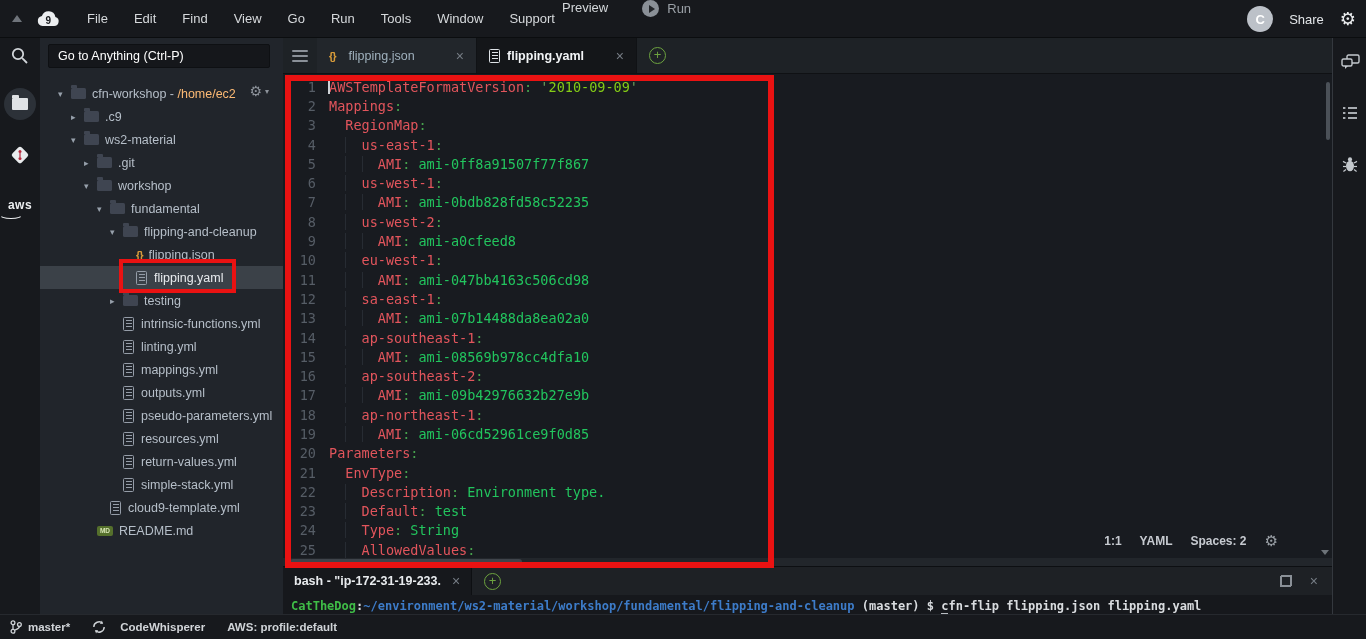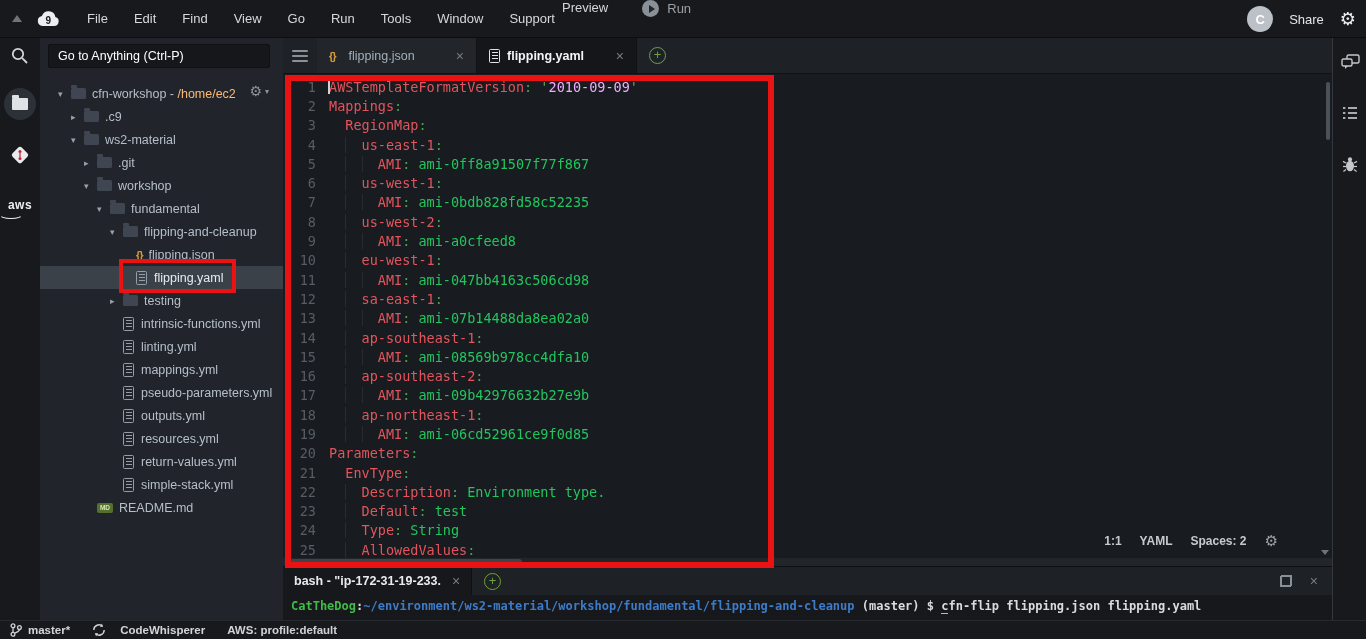--- a/index.html
+++ b/index.html
@@ -65,21 +65,21 @@
   .tab.active .doc-icon::before{background:repeating-linear-gradient(to bottom,#dfe3e7 0 1px,transparent 1px 3px)}
   .tab-label{flex:1}
   .tab-close{color:#767d85;font-size:14px;font-weight:normal;padding-left:14px}
   .plus-btn{width:17px;height:17px;border:1.4px solid #6da33f;border-radius:50%;color:#6da33f;font-size:13px;line-height:14px;text-align:center;align-self:center;margin-left:12px;flex:none}
 
   #code-area{flex:1;background:#181b20;position:relative;overflow:hidden;padding-top:3px}
   .cl{display:flex;height:19.3px;align-items:center}
   .ln{width:46px;padding-right:13px;text-align:right;color:#565d66;font:13.5px "DejaVu Sans Mono",monospace;flex:none}
   .lc{font:13.5px "DejaVu Sans Mono",monospace;white-space:pre;position:relative;display:flex;align-items:center;height:100%}
   .lc span{display:inline-block}
-  .t-k{color:#e2555c}.t-c{color:#47a34e}.t-q{color:#6ba05a}.t-s{color:#f0abfc}.t-p{color:#22c55e}
+  .t-k{color:#e2555c}.t-c{color:#47a34e}.t-q{color:#6ba05a}.t-s{color:#84cc16}.t-p{color:#22c55e}
   .ind{white-space:pre}
   .ind.g{box-shadow:inset 1px 0 0 #272c33}
   .cursor{position:absolute;left:-1px;top:2px;width:2px;height:15px;background:#cfd3d7}
   #editor-status{position:absolute;right:54px;bottom:8px;display:flex;align-items:center;gap:18px;font-size:12px;color:#c6cad0;font-weight:bold}
   #editor-status .gear-small{font-size:15px;color:#9aa0a6;font-weight:normal}
   #vscroll-thumb{position:absolute;right:2px;top:8px;width:4px;height:58px;background:#4b5158;border-radius:2px}
   #vscroll-arrow{position:absolute;right:3px;bottom:3px;width:0;height:0;border-left:4px solid transparent;border-right:4px solid transparent;border-top:5px solid #6d7379}
 
   #hscroll{height:8px;background:#22262b;position:relative;flex:none}
   #hscroll-thumb{position:absolute;left:7px;top:1px;height:6px;width:232px;background:#3f444b;border-radius:3px}
@@ -95,21 +95,21 @@
   .term-close{color:#767d85;font-size:14px}
   #term-body{height:25px;background:#16181c;font:12px "DejaVu Sans Mono",monospace;font-weight:bold;padding:4px 0 0 8px;white-space:pre;flex:none}
   .tg{color:#3fbc47}.tb{color:#3d7cc9}.tw{color:#d9dcdf}
   .tu{color:#d9dcdf;border-bottom:1.5px solid #b9bdc1}
 
   
   #right-rail{width:34px;height:100%;background:#17191d;border-left:1px solid #34383e;position:relative;flex:none}
   .rrail-icon{position:absolute;left:0;width:34px;display:flex;justify-content:center}
 
   
-  #statusbar{position:absolute;left:0;bottom:0;width:1366px;height:19px;background:#17191d;border-top:1px solid #26292e;display:flex;align-items:center;font-size:11.5px;color:#d2d5d9;gap:0;padding-left:10px}
+  #statusbar{position:absolute;left:0;bottom:0;width:1366px;height:25px;background:#17191d;border-top:1px solid #26292e;display:flex;align-items:center;font-size:11.5px;color:#d2d5d9;gap:0;padding-left:10px}
   #statusbar .sb-item{display:flex;align-items:center;gap:6px;margin-right:22px;font-weight:bold}
   #statusbar .sb-item.plain{font-weight:bold;color:#cfd3d7}
 
   
   .redbox{position:absolute;border:5px solid #ea1212;pointer-events:none;z-index:50}
   #redbox-tree{left:119px;top:259px;width:117px;height:34px;border-width:4px}
   #redbox-editor{left:285px;top:75px;width:489px;height:493px;border-width:6px}
 </style>
 </head>
 <body>
@@ -239,41 +239,46 @@
             <span class="tlabel">linting.yml</span>
           </div>
           <div class="trow" style="padding-left:70px">
             <span class="tarrow"></span>
             <span class="doc-icon"></span>
             <span class="tlabel">mappings.yml</span>
           </div>
           <div class="trow" style="padding-left:70px">
             <span class="tarrow"></span>
             <span class="doc-icon"></span>
+            <span class="tlabel">outputs.yml</span>
+          </div>
+          <div class="trow" style="padding-left:70px">
+            <span class="tarrow"></span>
+            <span class="doc-icon"></span>
             <span class="tlabel">pseudo-parameters.yml</span>
           </div>
           <div class="trow" style="padding-left:70px">
             <span class="tarrow"></span>
             <span class="doc-icon"></span>
-            <span class="tlabel">outputs.yml</span>
-          </div>
-          <div class="trow" style="padding-left:70px">
-            <span class="tarrow"></span>
-            <span class="doc-icon"></span>
             <span class="tlabel">resources.yml</span>
           </div>
           <div class="trow" style="padding-left:70px">
             <span class="tarrow"></span>
             <span class="doc-icon"></span>
             <span class="tlabel">return-values.yml</span>
           </div>
           <div class="trow" style="padding-left:70px">
             <span class="tarrow"></span>
             <span class="doc-icon"></span>
             <span class="tlabel">simple-stack.yml</span>
+          </div>
+          <div class="trow" style="padding-left:57px">
+            <span class="tarrow"></span>
+            <span class="doc-icon"></span>
+            <span class="tlabel">cloud9-template.yml</span>
           </div>
           <div class="trow" style="padding-left:44px">
             <span class="tarrow"></span>
             <span class="md-icon">MD</span>
             <span class="tlabel">README.md</span>
           </div>
         </div>
     </div>
 
     <div id="editor-col">

